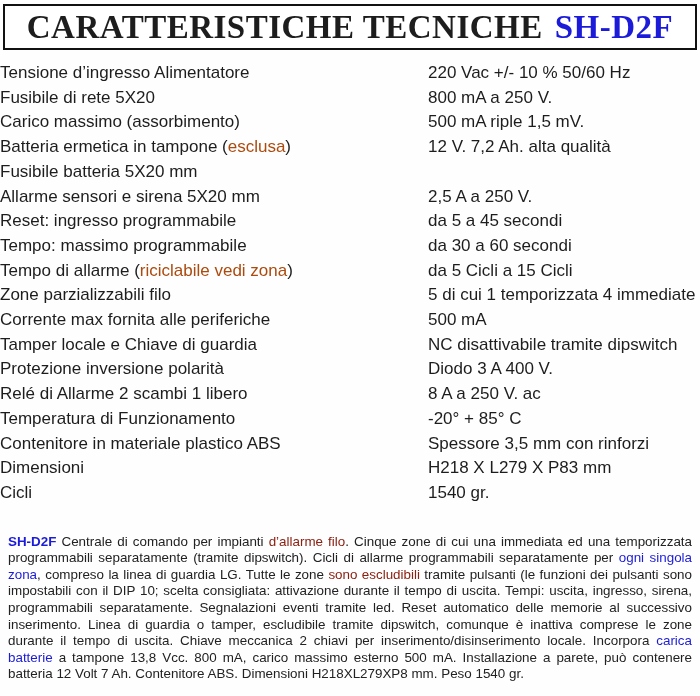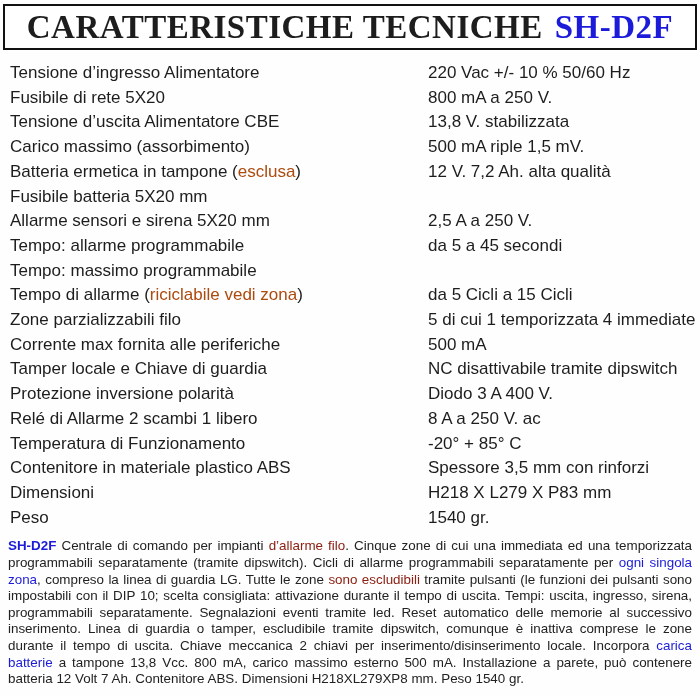--- a/index.html
+++ b/index.html
@@ -44,28 +44,28 @@
   .specs {
     margin-top: 11px;
   }
   .spec-row {
     display: grid;
     grid-template-columns: 428px 1fr;
     line-height: 24.7px;
     font-size: 17px;
   }
   .spec-label {
-    padding-left: 10px;
+    padding-left: 0;
     white-space: nowrap;
   }
   .spec-value {
     white-space: nowrap;
   }
   .description {
-    margin: 8px 8px 0 8px;
+    margin: 28px 8px 0 8px;
     font-size: 13.4px;
     line-height: 16.6px;
     text-align: justify;
     color: #222222;
   }
   .c-blue   { color: var(--blue, #1b1bd9); }
   .c-bluebold { color: var(--blue, #1b1bd9); font-weight: bold; }
   .c-brown  { color: var(--brown, #ad4a0e); }
   .c-red    { color: var(--red, #8c2012); }
 </style>
@@ -82,44 +82,41 @@
   <div class="specs">
       <div class="spec-row">
         <div class="spec-label"><span>Tensione d’ingresso Alimentatore</span></div>
         <div class="spec-value">220 Vac +/- 10 % 50/60 Hz</div>
       </div>
       <div class="spec-row">
         <div class="spec-label"><span>Fusibile di rete 5X20</span></div>
         <div class="spec-value">800 mA a 250 V.</div>
       </div>
       <div class="spec-row">
-        <div class="spec-label"><span>Tensione d’uscita Alimentatore CBE</span></div>
-        <div class="spec-value">13,8 V. stabilizzata</div>
-      </div>
-      <div class="spec-row">
         <div class="spec-label"><span>Carico massimo (assorbimento)</span></div>
         <div class="spec-value">500 mA riple 1,5 mV.</div>
       </div>
       <div class="spec-row">
         <div class="spec-label"><span>Batteria ermetica in tampone (</span><span class="c-brown">esclusa</span><span>)</span></div>
         <div class="spec-value">12 V. 7,2 Ah. alta qualità</div>
       </div>
       <div class="spec-row">
         <div class="spec-label"><span>Fusibile batteria 5X20 mm</span></div>
       </div>
       <div class="spec-row">
         <div class="spec-label"><span>Allarme sensori e sirena 5X20 mm</span></div>
         <div class="spec-value">2,5 A  a 250 V.</div>
       </div>
       <div class="spec-row">
-        <div class="spec-label"><span>Tempo: allarme programmabile</span></div>
+        <div class="spec-label"><span>Reset: ingresso programmabile</span></div>
         <div class="spec-value">da 5 a 45 secondi</div>
       </div>
       <div class="spec-row">
         <div class="spec-label"><span>Tempo: massimo programmabile</span></div>
+        <div class="spec-value">da 30 a 60 secondi</div>
       </div>
       <div class="spec-row">
         <div class="spec-label"><span>Tempo di allarme (</span><span class="c-brown">riciclabile vedi zona</span><span>)</span></div>
         <div class="spec-value">da 5 Cicli a 15 Cicli</div>
       </div>
       <div class="spec-row">
         <div class="spec-label"><span>Zone parzializzabili filo</span></div>
         <div class="spec-value">5 di cui 1 temporizzata 4 immediate</div>
       </div>
       <div class="spec-row">
@@ -144,20 +141,20 @@
       </div>
       <div class="spec-row">
         <div class="spec-label"><span>Contenitore in materiale plastico ABS</span></div>
         <div class="spec-value">Spessore 3,5 mm con rinforzi</div>
       </div>
       <div class="spec-row">
         <div class="spec-label"><span>Dimensioni</span></div>
         <div class="spec-value">H218 X L279 X P83 mm</div>
       </div>
       <div class="spec-row">
-        <div class="spec-label"><span>Peso</span></div>
+        <div class="spec-label"><span>Cicli</span></div>
         <div class="spec-value">1540 gr.</div>
       </div>
     </div>
 
   <div class="description"><span class="c-bluebold">SH-D2F</span><span> Centrale di comando per impianti </span><span class="c-red">d’allarme filo</span><span>. Cinque zone di cui una immediata ed una temporizzata programmabili separatamente (tramite dipswitch). Cicli di allarme programmabili separatamente per </span><span class="c-blue">ogni singola zona</span><span>, compreso la linea di guardia LG. Tutte le zone </span><span class="c-red">sono escludibili</span><span> tramite pulsanti (le funzioni dei pulsanti sono impostabili con il DIP 10; scelta consigliata: attivazione durante il tempo di uscita. Tempi: uscita, ingresso, sirena, programmabili separatamente. Segnalazioni eventi tramite led. Reset automatico delle memorie al successivo inserimento. Linea di guardia o tamper, escludibile tramite dipswitch, comunque è inattiva comprese le zone durante il tempo di uscita. Chiave meccanica 2 chiavi per inserimento/disinserimento locale. Incorpora </span><span class="c-blue">carica batterie</span><span> a tampone 13,8 Vcc. 800 mA, carico massimo esterno 500 mA. Installazione a parete, può contenere batteria 12 Volt 7 Ah. Contenitore ABS. Dimensioni H218XL279XP8 mm. Peso 1540 gr.</span></div>
 
 </div>
 
 </body></html>

